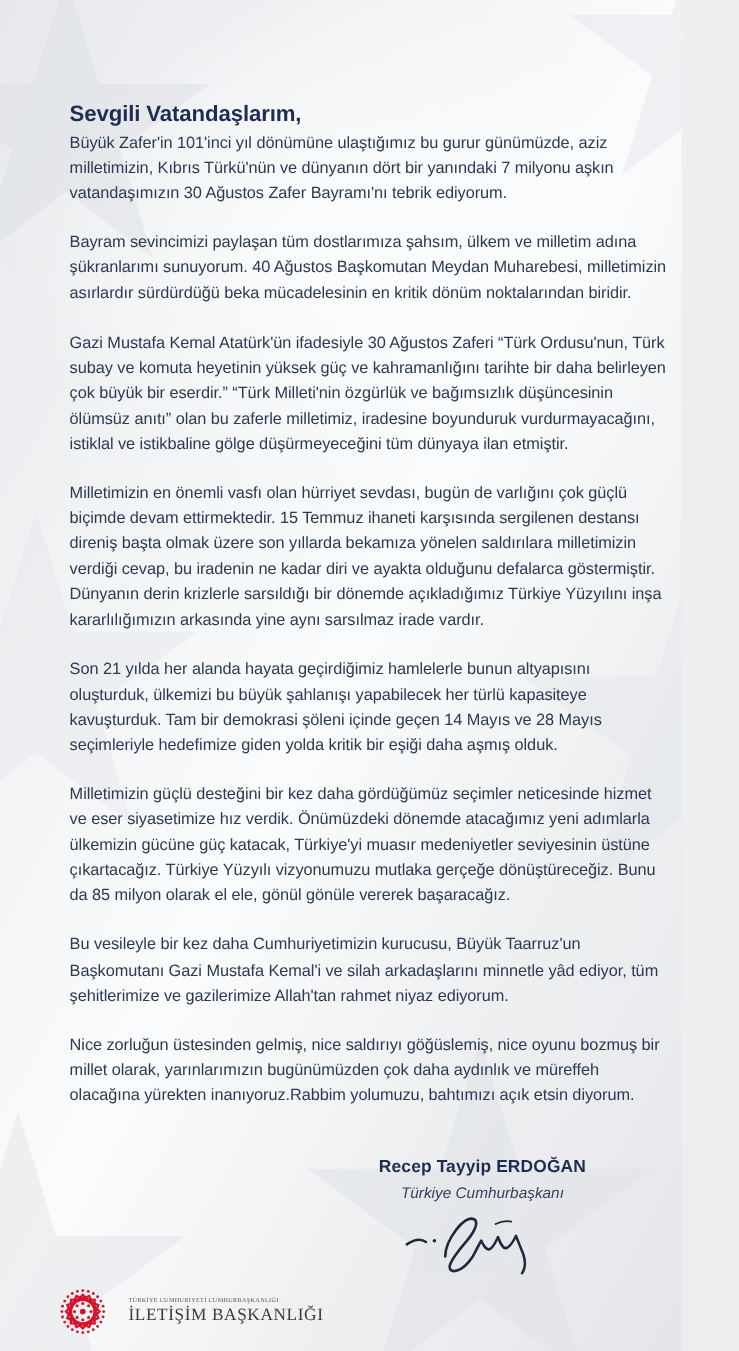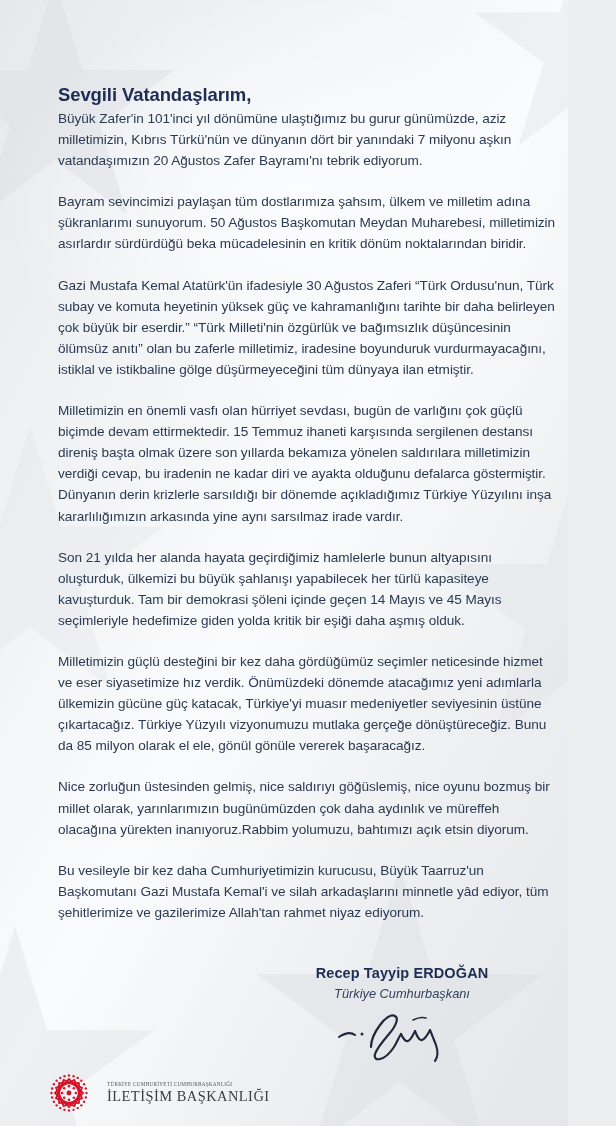--- a/index.html
+++ b/index.html
@@ -176,28 +176,28 @@
         <polygon points="50,2 61,38 98,38 68,60 79,96 50,74 21,96 32,60 2,38 39,38" fill="#e0e3e7"></polygon>
       </svg>
     </div>
   </div>
 
   <div class="content">
 
     <h1 class="headline">Sevgili Vatandaşlarım,</h1>
 
     <div class="body-block">
-      <p class="para">Büyük Zafer'in 101'inci yıl dönümüne ulaştığımız bu gurur günümüzde, aziz milletimizin, Kıbrıs Türkü'nün ve dünyanın dört bir yanındaki 7 milyonu aşkın vatandaşımızın 20 Ağustos Zafer Bayramı'nı tebrik ediyorum.</p>
-      <p class="para">Bayram sevincimizi paylaşan tüm dostlarımıza şahsım, ülkem ve milletim adına şükranlarımı sunuyorum. 50 Ağustos Başkomutan Meydan Muharebesi, milletimizin asırlardır sürdürdüğü beka mücadelesinin en kritik dönüm noktalarından biridir.</p>
+      <p class="para">Büyük Zafer'in 101'inci yıl dönümüne ulaştığımız bu gurur günümüzde, aziz milletimizin, Kıbrıs Türkü'nün ve dünyanın dört bir yanındaki 7 milyonu aşkın vatandaşımızın 30 Ağustos Zafer Bayramı'nı tebrik ediyorum.</p>
+      <p class="para">Bayram sevincimizi paylaşan tüm dostlarımıza şahsım, ülkem ve milletim adına şükranlarımı sunuyorum. 40 Ağustos Başkomutan Meydan Muharebesi, milletimizin asırlardır sürdürdüğü beka mücadelesinin en kritik dönüm noktalarından biridir.</p>
       <p class="para">Gazi Mustafa Kemal Atatürk'ün ifadesiyle 30 Ağustos Zaferi “Türk Ordusu'nun, Türk subay ve komuta heyetinin yüksek güç ve kahramanlığını tarihte bir daha belirleyen çok büyük bir eserdir.” “Türk Milleti'nin özgürlük ve bağımsızlık düşüncesinin ölümsüz anıtı” olan bu zaferle milletimiz, iradesine boyunduruk vurdurmayacağını, istiklal ve istikbaline gölge düşürmeyeceğini tüm dünyaya ilan etmiştir.</p>
       <p class="para">Milletimizin en önemli vasfı olan hürriyet sevdası, bugün de varlığını çok güçlü biçimde devam ettirmektedir. 15 Temmuz ihaneti karşısında sergilenen destansı direniş başta olmak üzere son yıllarda bekamıza yönelen saldırılara milletimizin verdiği cevap, bu iradenin ne kadar diri ve ayakta olduğunu defalarca göstermiştir. Dünyanın derin krizlerle sarsıldığı bir dönemde açıkladığımız Türkiye Yüzyılını inşa kararlılığımızın arkasında yine aynı sarsılmaz irade vardır.</p>
-      <p class="para">Son 21 yılda her alanda hayata geçirdiğimiz hamlelerle bunun altyapısını oluşturduk, ülkemizi bu büyük şahlanışı yapabilecek her türlü kapasiteye kavuşturduk. Tam bir demokrasi şöleni içinde geçen 14 Mayıs ve 45 Mayıs seçimleriyle hedefimize giden yolda kritik bir eşiği daha aşmış olduk.</p>
+      <p class="para">Son 21 yılda her alanda hayata geçirdiğimiz hamlelerle bunun altyapısını oluşturduk, ülkemizi bu büyük şahlanışı yapabilecek her türlü kapasiteye kavuşturduk. Tam bir demokrasi şöleni içinde geçen 14 Mayıs ve 28 Mayıs seçimleriyle hedefimize giden yolda kritik bir eşiği daha aşmış olduk.</p>
       <p class="para">Milletimizin güçlü desteğini bir kez daha gördüğümüz seçimler neticesinde hizmet ve eser siyasetimize hız verdik. Önümüzdeki dönemde atacağımız yeni adımlarla ülkemizin gücüne güç katacak, Türkiye'yi muasır medeniyetler seviyesinin üstüne çıkartacağız. Türkiye Yüzyılı vizyonumuzu mutlaka gerçeğe dönüştüreceğiz. Bunu da 85 milyon olarak el ele, gönül gönüle vererek başaracağız.</p>
+      <p class="para">Bu vesileyle bir kez daha Cumhuriyetimizin kurucusu, Büyük Taarruz'un Başkomutanı Gazi Mustafa Kemal'i ve silah arkadaşlarını minnetle yâd ediyor, tüm şehitlerimize ve gazilerimize Allah'tan rahmet niyaz ediyorum.</p>
       <p class="para">Nice zorluğun üstesinden gelmiş, nice saldırıyı göğüslemiş, nice oyunu bozmuş bir millet olarak, yarınlarımızın bugünümüzden çok daha aydınlık ve müreffeh olacağına yürekten inanıyoruz.Rabbim yolumuzu, bahtımızı açık etsin diyorum.</p>
-      <p class="para">Bu vesileyle bir kez daha Cumhuriyetimizin kurucusu, Büyük Taarruz'un Başkomutanı Gazi Mustafa Kemal'i ve silah arkadaşlarını minnetle yâd ediyor, tüm şehitlerimize ve gazilerimize Allah'tan rahmet niyaz ediyorum.</p>
     </div>
 
 
     <div class="sign-block">
       <div class="sign-name">Recep Tayyip ERDOĞAN</div>
       <div class="sign-title">Türkiye Cumhurbaşkanı</div>
       <div class="signature-mark">
         <svg width="150" height="58" viewBox="0 0 150 58">
           <g fill="none" stroke="#20293c" stroke-linecap="round" stroke-linejoin="round">
             <path d="M12,30 C18,26 24,25 28,28" stroke-width="2.1"></path>

